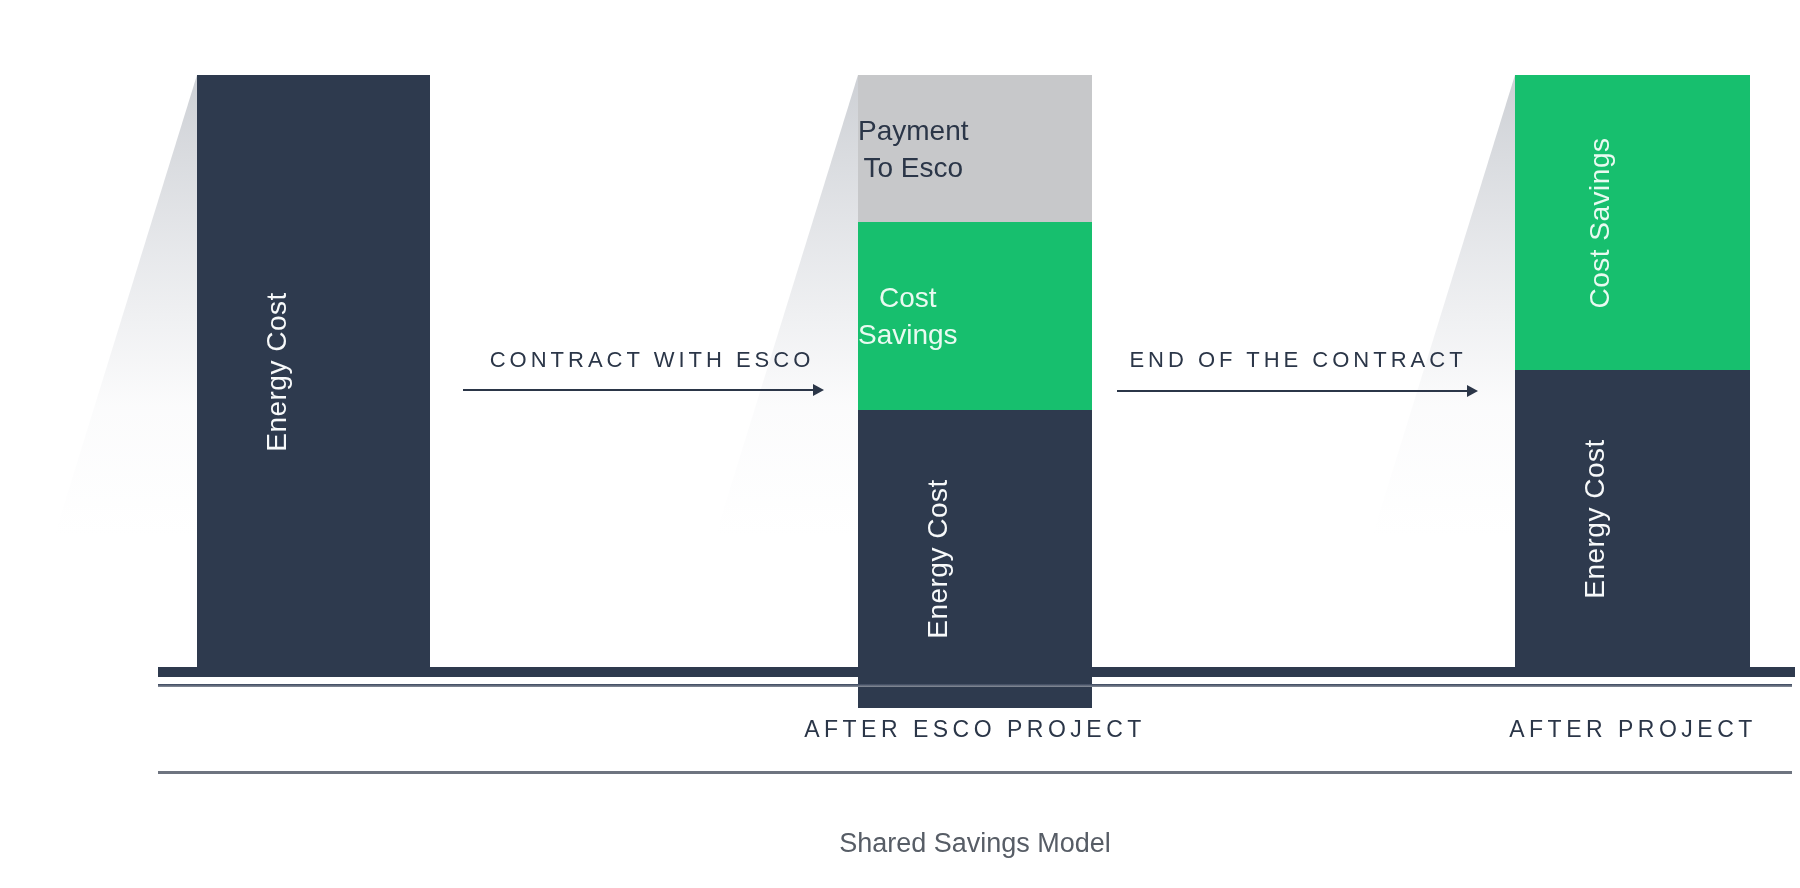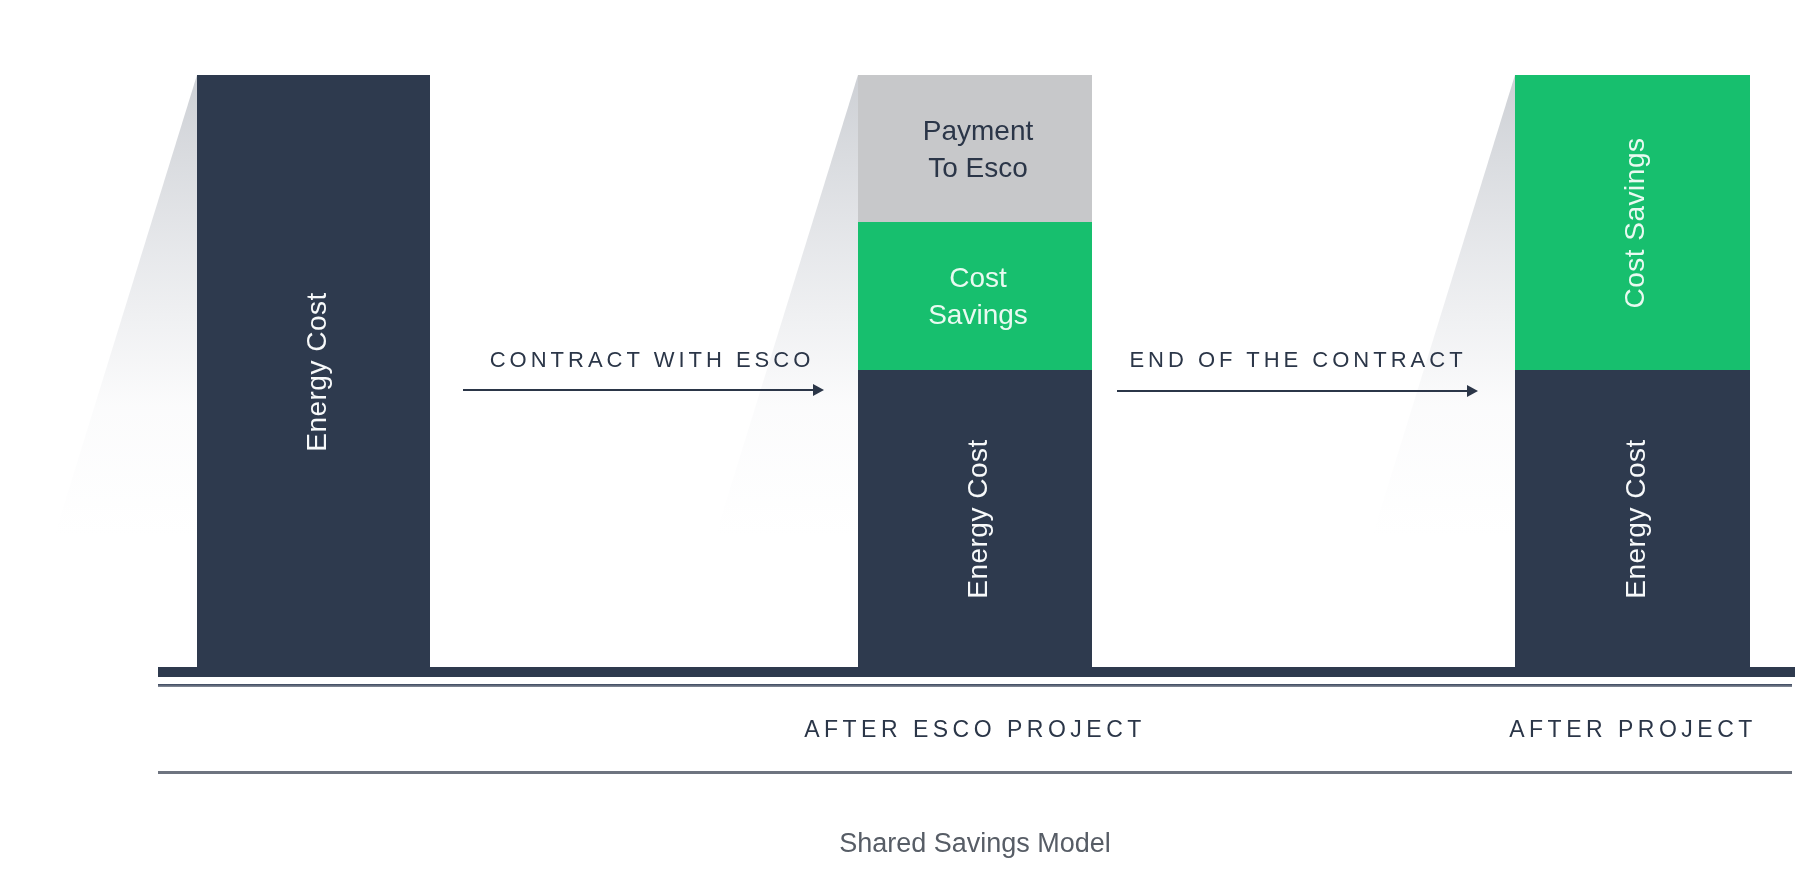--- a/index.html
+++ b/index.html
@@ -12,21 +12,21 @@
     position:absolute;width:150px;height:485px;top:75px;
     clip-path:polygon(100% 0, 100% 100%, 0 100%);
     background:linear-gradient(to bottom,
       rgba(203,206,211,0.95) 0%,
       rgba(222,224,228,0.70) 38%,
       rgba(243,244,246,0.35) 68%,
       rgba(255,255,255,0) 95%);
   }
   .bar{position:absolute;top:75px;}
   .seg{position:relative;width:100%;}
-  .center-wrap{position:absolute;inset:0;display:flex;align-items:center;justify-content:center;padding-left:6px;}
+  .center-wrap{position:absolute;inset:0;display:flex;align-items:center;justify-content:flex-start;}
   .vlabel{
     transform:rotate(-90deg);white-space:nowrap;
     font-size:28px;letter-spacing:0.5px;
   }
   .hlabel{
     text-align:center;white-space:pre-line;line-height:37px;font-size:28px;
   }
   .txt-white{color:#f7f9fa;}
   .txt-mint{color:#e9faf1;}
   .txt-navy{color:#2b3648;}
@@ -72,21 +72,21 @@
     </div>
   </div>
 
   <div class="bar" style="left:858px;width:234px;">
     <div class="seg" style="height:147px;background:#c7c8ca;">
       <div class="center-wrap">
         <span class="hlabel txt-navy">Payment
 To Esco</span>
       </div>
     </div>
-    <div class="seg" style="height:148px;background:#17bf6e;">
+    <div class="seg" style="height:188px;background:#17bf6e;">
       <div class="center-wrap">
         <span class="hlabel txt-mint">Cost
 Savings</span>
       </div>
     </div>
     <div class="seg" style="height:298px;background:#2e3a4e;">
       <div class="center-wrap">
         <span class="vlabel txt-white">Energy Cost</span>
       </div>
     </div>

